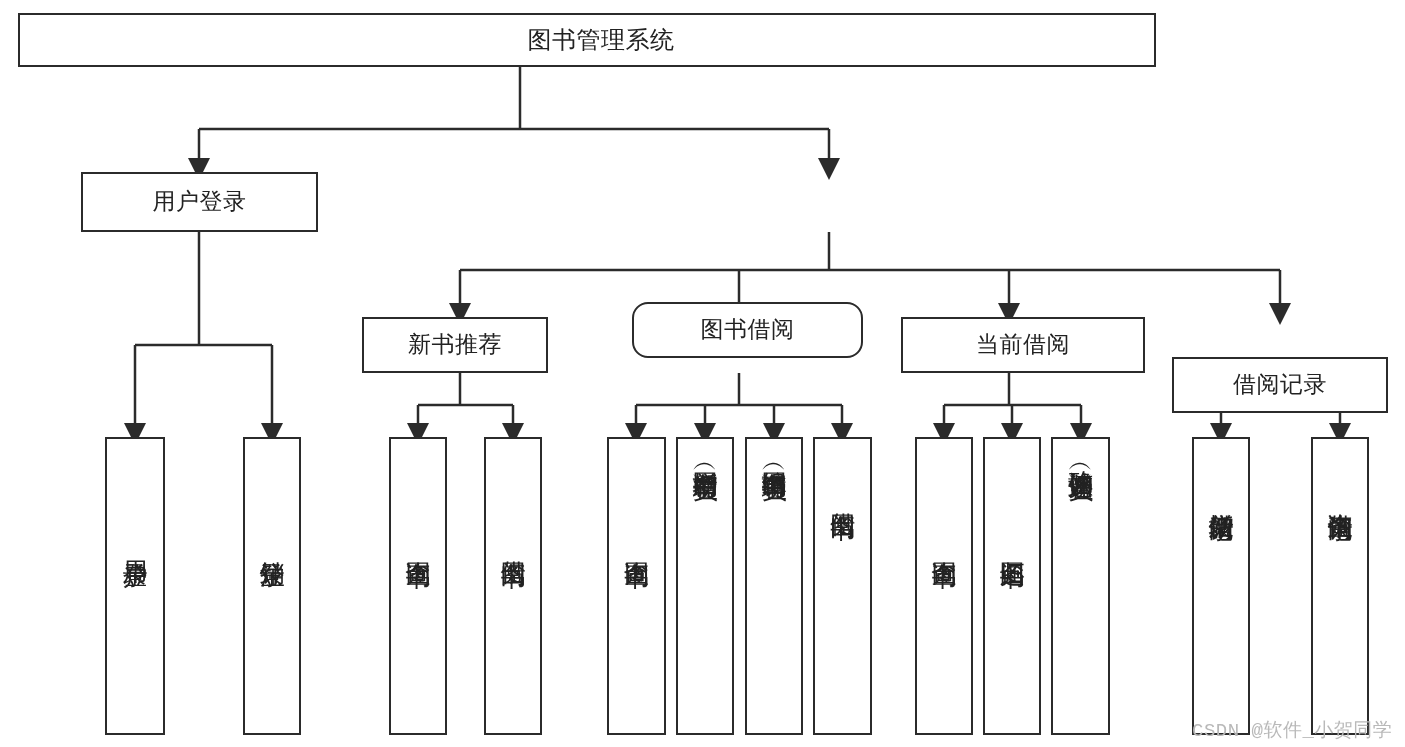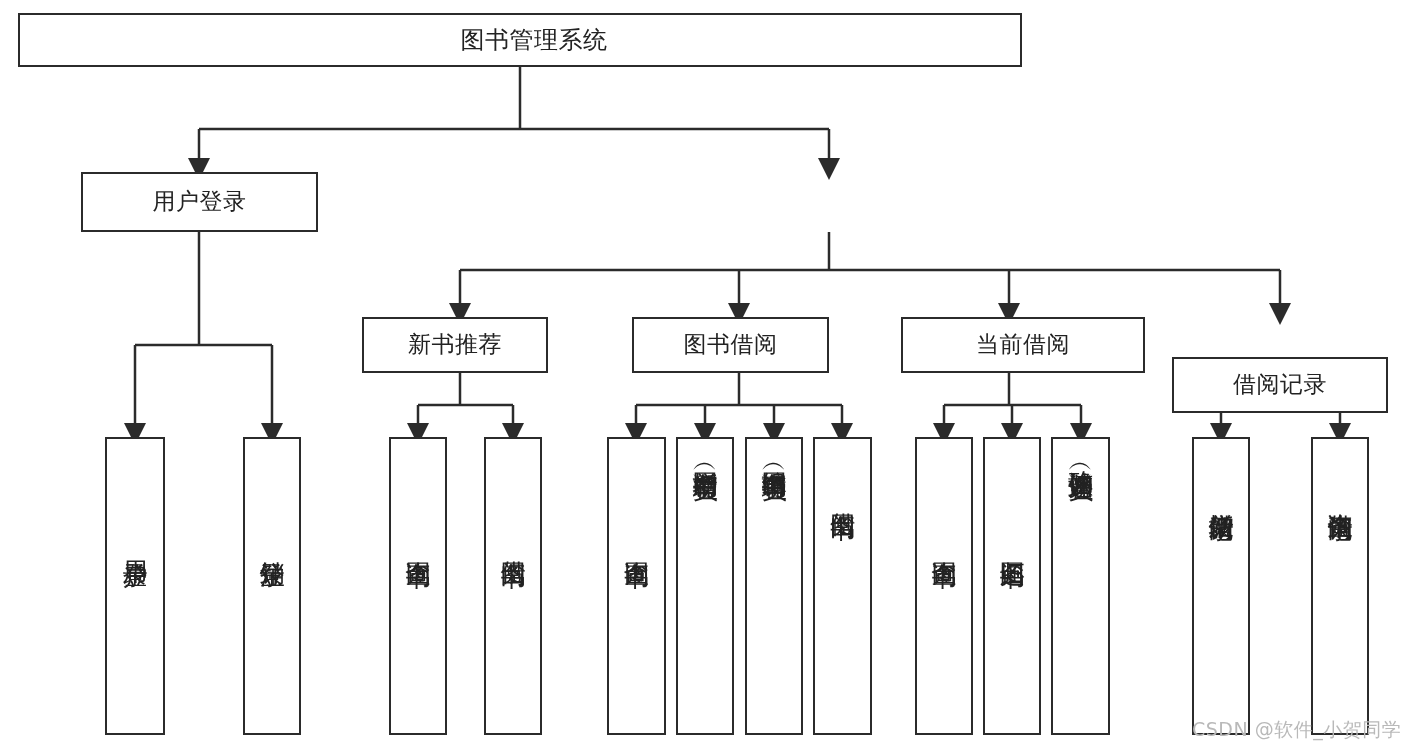--- a/index.html
+++ b/index.html
@@ -126,32 +126,32 @@
       <path d="M1012,405 L1012,425" marker-end="url(#arrow)"></path>
       <path d="M1081,405 L1081,425" marker-end="url(#arrow)"></path>
 
       <path d="M1280,373 L1280,403"></path>
       <path d="M1221,403 L1340,403"></path>
       <path d="M1221,403 L1221,425" marker-end="url(#arrow)"></path>
       <path d="M1340,403 L1340,425" marker-end="url(#arrow)"></path>
     </g>
   </svg>
 
-  <div class="node horiz root" style="left:18px; top:13px; width:1004px; height:54px;padding-left:28px;">
+  <div class="node horiz root" style="left:18px; top:13px; width:1138px; height:54px;padding-left:28px;">
     <span class="label">图书管理系统</span>
   </div>
 
   <div class="node horiz" style="left:81px; top:172px; width:237px; height:60px;">
     <span class="label">用户登录</span>
   </div>
 
   <div class="node horiz" style="left:362px; top:317px; width:186px; height:56px;">
     <span class="label">新书推荐</span>
   </div>
-  <div class="node horiz" style="left:632px; top:317px; width:197px; height:56px;">
+  <div class="node horiz" style="left:632px; top:302px; width:231px; height:56px;border-radius:16px;">
     <span class="label">图书借阅</span>
   </div>
   <div class="node horiz" style="left:901px; top:317px; width:244px; height:56px;">
     <span class="label">当前借阅</span>
   </div>
   <div class="node horiz" style="left:1172px; top:317px; width:216px; height:56px;margin-top:40px;">
     <span class="label">借阅记录</span>
   </div>
 
   <div class="node vert short" style="left:105px; top:437px; width:60px; height:298px;">
@@ -187,15 +187,15 @@
   <div class="node vert tall" style="left:1051px; top:437px; width:59px; height:298px;">
     <span class="label">确认归还（管理员）</span>
   </div>
   <div class="node vert med" style="left:1192px; top:437px; width:58px; height:298px;">
     <span class="label">新增借阅记录</span>
   </div>
   <div class="node vert med" style="left:1311px; top:437px; width:58px; height:298px;">
     <span class="label">查询借阅记录</span>
   </div>
 
-  <div class="watermark" style="left:1192px; top:717px;">CSDN @软件_小贺同学</div>
+  <div class="watermark" style="left:1192px; top:717px;font-family:Liberation Mono, monospace;">CSDN @软件_小贺同学</div>
 
 </div>
 
 </body></html>

